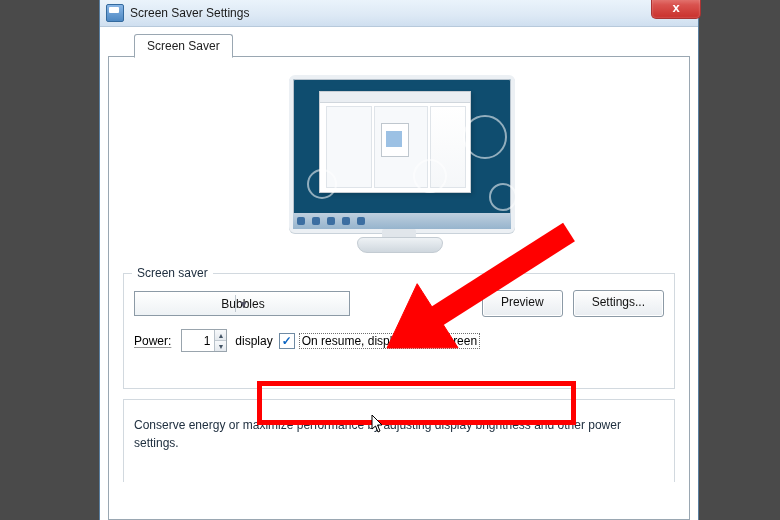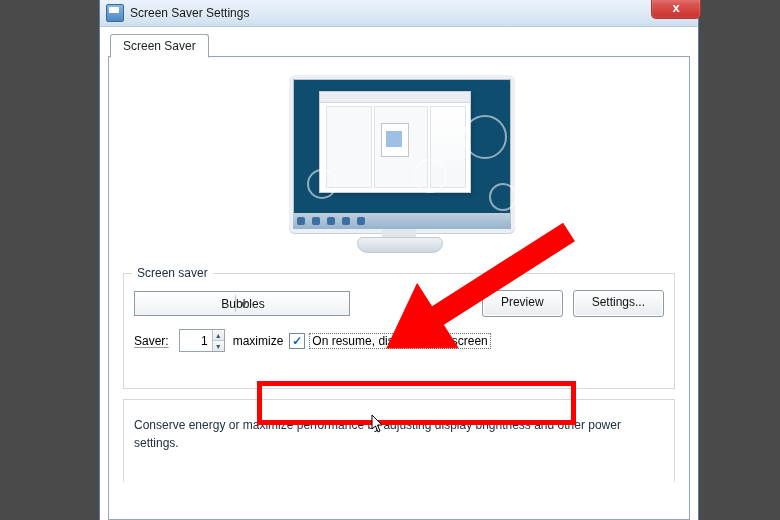--- a/index.html
+++ b/index.html
@@ -3,21 +3,21 @@
 <meta charset="utf-8">
 <style>
   html,body{margin:0;padding:0;width:780px;height:520px;font-family:"Segoe UI",Tahoma,sans-serif;font-size:12px;background:#4a4a4a;overflow:hidden;}
   .outer{position:absolute;left:9px;top:0;width:780px;height:387px;display:flex;justify-content:center;align-items:flex-start;}
   .window{position:relative;margin-top:0;width:598px;height:520px;background:#fff;border-left:1px solid #5a7fa0;border-right:1px solid #5a7fa0;}
   .titlebar{position:relative;height:26px;background:linear-gradient(#eaf3fb,#dde9f5 60%,#cfdff0);border-bottom:1px solid #b7c9db;display:flex;align-items:center;padding:0 6px 0 6px;}
   .titlebar .icon{width:16px;height:16px;margin-right:6px;background:linear-gradient(#89b6e6,#4e88c2);border:1px solid #346a9e;border-radius:2px;position:relative;}
   .titlebar .icon:before{content:"";position:absolute;left:2px;top:2px;width:10px;height:6px;background:#fff;border-radius:1px;}
   .titlebar .title{color:#1a1a1a;font-size:12px;}
   .closebtn{position:absolute;right:-3px;top:-4px;width:48px;height:22px;background:linear-gradient(#e98a85,#d9534f 40%,#c9302c);border:1px solid #a33;border-top:none;border-radius:0 0 5px 5px;color:#fff;display:flex;align-items:center;justify-content:center;font-weight:bold;font-size:13px;box-shadow:inset 0 0 2px rgba(255,255,255,.4);}
-  .client{position:absolute;left:8px;top:34px;right:8px;bottom:0;}
+  .client{position:absolute;left:8px;top:34px;right:8px;bottom:0;padding-left:24px;}
   .tabhdr{position:relative;height:24px;}
   .tab{position:absolute;left:2px;top:0;height:22px;padding:0 12px;border:1px solid #9aa7b2;border-bottom:1px solid #fff;background:#fff;border-radius:3px 3px 0 0;line-height:22px;color:#222;z-index:2;}
   .tabpage{position:absolute;left:0;top:22px;right:0;bottom:0;border:1px solid #9aa7b2;background:#fff;padding-top:18px;}
   
   .preview{position:relative;width:232px;height:180px;margin:0 auto 18px auto;}
   .mon{position:absolute;left:6px;top:0;width:218px;height:150px;background:#0f4d6f;border:4px solid #ecf0f4;border-radius:6px;box-shadow:0 1px 0 #c9d2da, inset 0 0 0 1px #b8c3cd;}
   .mon .scr{position:absolute;left:26px;top:12px;width:150px;height:100px;background:#fff;border:1px solid #c7cdd3;box-shadow:2px 2px 4px rgba(0,0,0,.15);}
   .mon .scr .bar{height:10px;background:#eaeef2;border-bottom:1px solid #d0d6dc;}
   .mon .scr .col{position:absolute;top:14px;bottom:4px;width:44px;background:#f7f9fb;border:1px solid #dfe4e9;}
   .mon .scr .c1{left:6px;}
@@ -100,29 +100,29 @@
           <div class="row">
             <div class="combo">
               <span>Bubbles</span>
               <span class="arrow">▾</span>
             </div>
             <div style="flex:1"></div>
             <div class="btn">Preview</div>
             <div class="btn">Settings...</div>
           </div>
           <div class="wait">
-            <span class="lbl">Saver:</span>
+            <span class="lbl">Power:</span>
             <div class="spin">
               <input value="1" style="">
               <div class="ud">
                 <div>▲</div>
                 <div>▼</div>
               </div>
             </div>
-            <span class="unit">maximize</span>
+            <span class="unit">display</span>
             <div class="chk">✓</div>
             <span class="chklabel">On resume, display logon screen</span>
           </div>
         </div>
 
         <div class="group" style="border-bottom:none;padding-bottom:30px;">
           <div class="pm">Conserve energy or maximize performance by adjusting display brightness and other power settings.</div>
         </div>
 
       </div>

